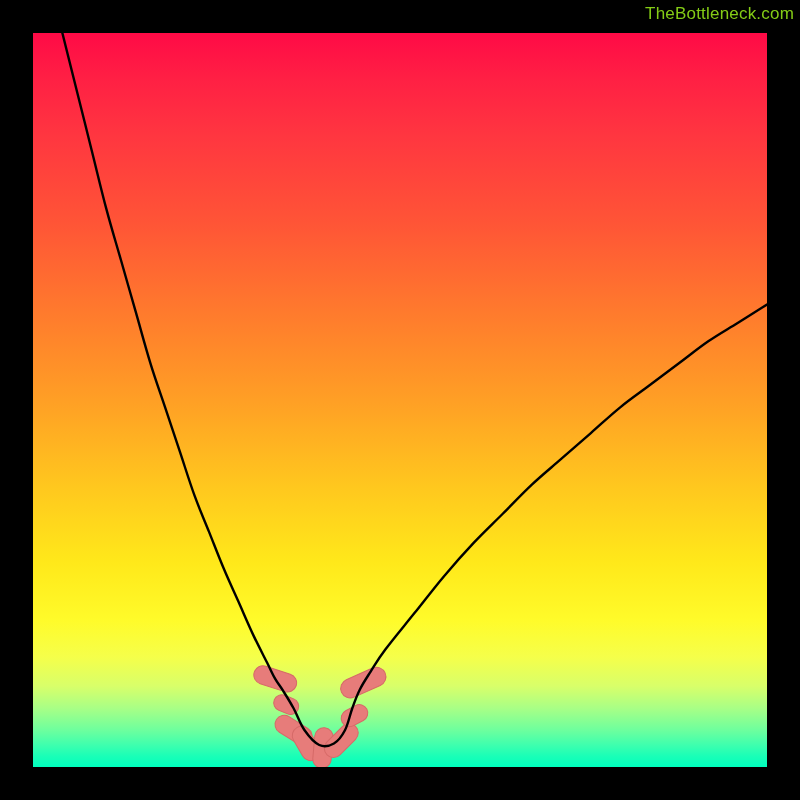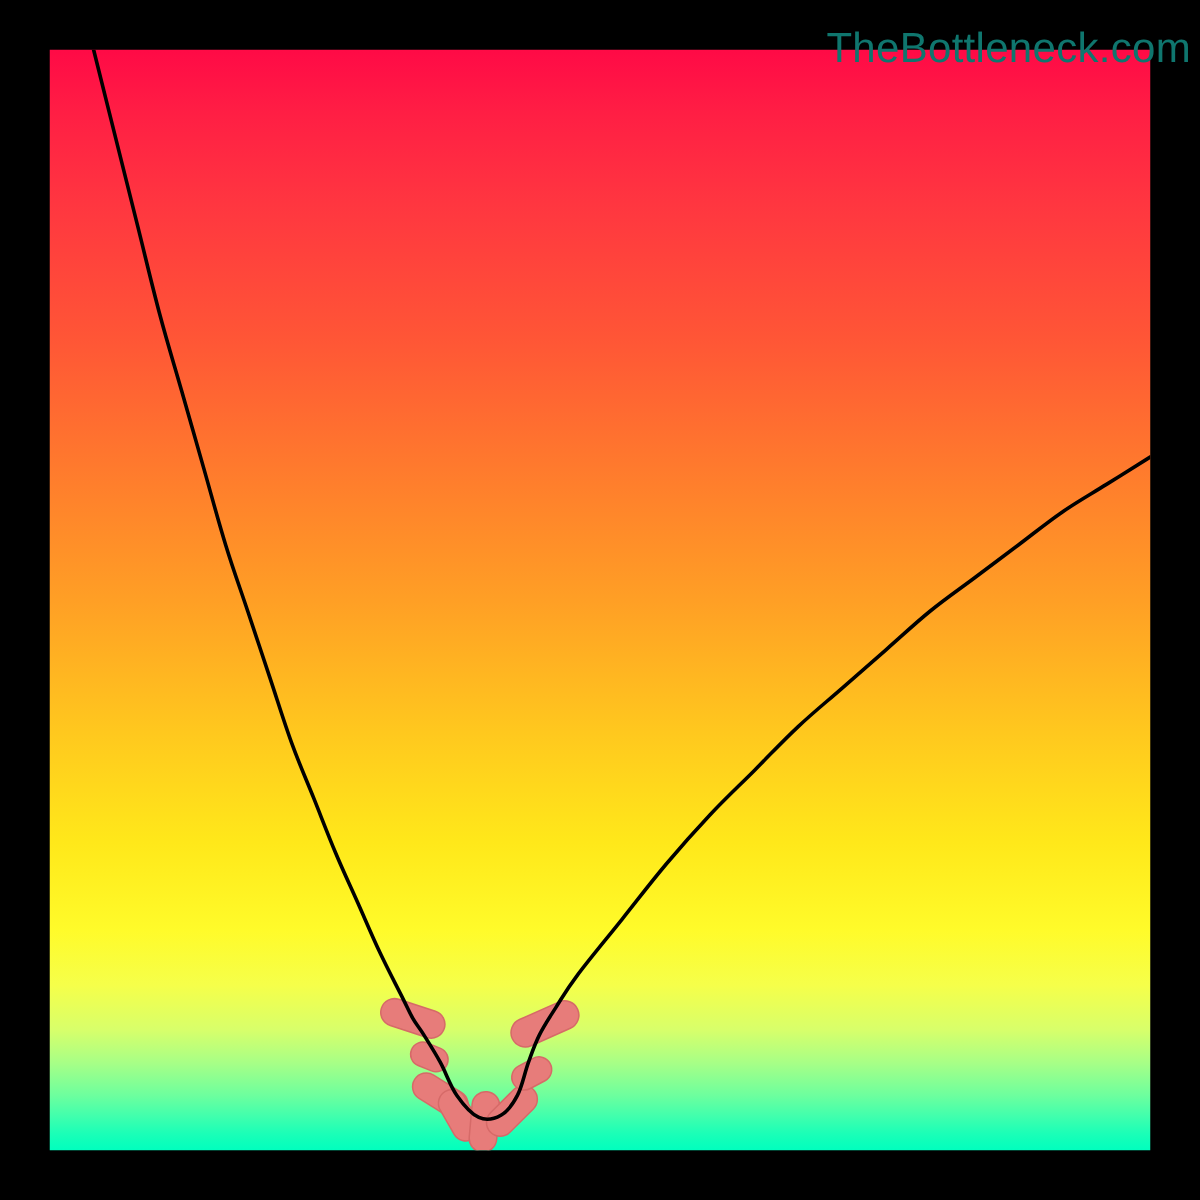--- a/index.html
+++ b/index.html
@@ -43,24 +43,24 @@
       #d8ff6a 89%,
       #a8ff86 92%,
       #6dff9e 95%,
       #3effae 97%,
       #1affb7 98.5%,
       #00ffbe 100%
     );
   }
   .watermark {
     position: absolute;
-    top: 16px;
+    top: 4px;
     right: 6px;
-    color: #0f766e;
-    font-size: 28px;
+    color: #84cc16;
+    font-size: 17px;
     font-weight: 500;
     letter-spacing: 0.2px;
     user-select: none;
   }
   svg.curve-layer {
     position: absolute;
     inset: 0;
     width: 100%;
     height: 100%;
   }

